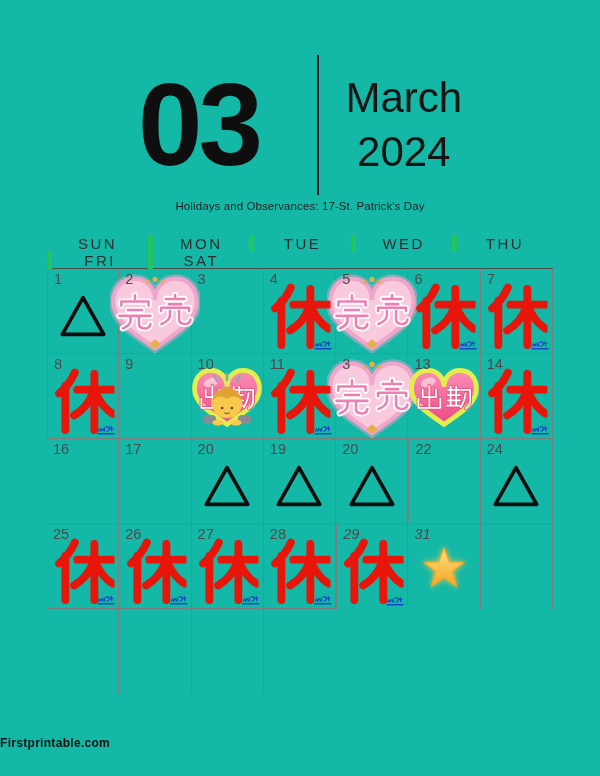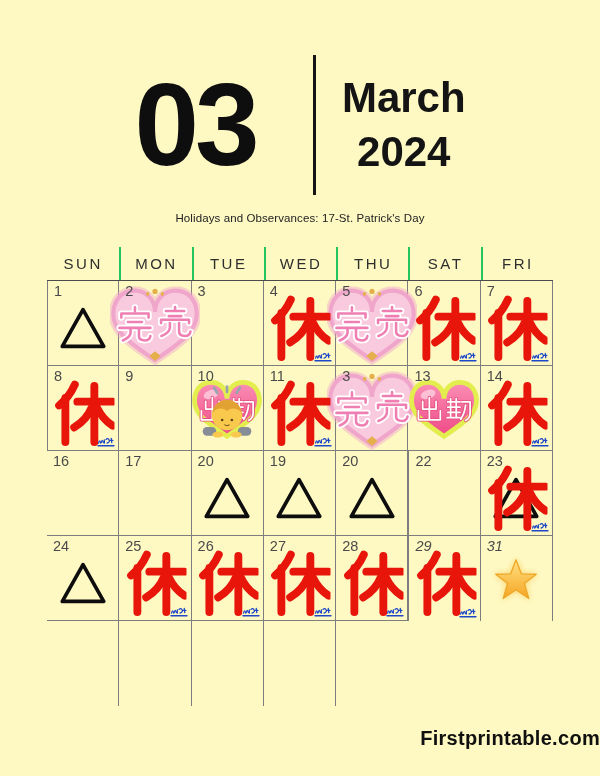--- a/index.html
+++ b/index.html
@@ -1,47 +1,47 @@
 <!DOCTYPE html>
 <html><head>
 <meta charset="utf-8">
 <style>
   html,body{margin:0;padding:0;background:#fff;}
-  .page{position:relative;width:600px;height:776px;background:#fef9c3;overflow:hidden;
+  .page{position:relative;width:600px;height:776px;background:#14b8a6;overflow:hidden;
         font-family:"Liberation Sans","DejaVu Sans",sans-serif;color:#111;}
   
   .title-row{display:flex;justify-content:center;align-items:center;margin-top:50px;height:150px;}
   .month-num{font-size:116px;font-weight:800;letter-spacing:-4px;color:#0e0e0e;line-height:1;}
   .vdiv{width:2.5px;height:140px;background:#151515;margin:0 26px 0 58px;}
-  .month-year{font-size:42px;font-weight:700;color:#141414;text-align:center;line-height:1.28;}
-  .subtitle{text-align:center;font-size:11.5px;color:#222;margin-top:12px;letter-spacing:.1px;}
+  .month-year{font-size:42px;font-weight:400;color:#141414;text-align:center;line-height:1.28;}
+  .subtitle{text-align:center;font-size:11.5px;color:#222;letter-spacing:.1px;}
   
   .calendar{width:506px;margin:23px auto 0;}
-  .wk-row{display:grid;grid-template-columns:repeat(7,1fr);height:33px;}
+  .wk-row{display:grid;grid-template-columns:repeat(5,1fr);height:33px;}
   .hcell{display:flex;align-items:center;justify-content:center;font-size:15px;color:#2e2e2e;
          letter-spacing:2.5px;}
-  .hcell + .hcell{border-left:2px solid #22c55e;}
+  .hcell + .hcell{border-left:5px solid #22c55e;}
   .grid-body{display:grid;grid-template-columns:repeat(7,1fr);grid-auto-rows:85px;
              border-top:1.5px solid #4a4a4a;}
   .cell{position:relative;border-right:1px solid #7d7d7d;border-bottom:1px solid #7d7d7d;}
   .cell.c0{border-left:1px solid #7d7d7d;}
   .cell.r4{border-bottom:none;font-style:italic;}
   .daynum{position:absolute;top:2px;left:6px;font-size:14.5px;color:#4a4a4a;z-index:4;}
   
   .mark{position:absolute;left:50%;transform:translateX(-50%);z-index:2;}
   .mk-kyuu{width:63px;height:66px;top:14px;z-index:3;}
   .mk-triangle{width:46px;height:42px;top:26px;}
   .mk-kanbai{width:90px;height:82px;top:3px;}
   .mk-shukkin{width:70px;height:66px;top:10px;}
   .mk-bow{width:54px;height:58px;top:18px;z-index:3;}
   .mk-star{width:44px;height:44px;top:22px;filter:drop-shadow(0 0 3px rgba(250,200,80,.8));}
   .mk-stamp{position:absolute;right:2px;bottom:2px;width:19px;height:13px;z-index:5;}
   
-  .footer{position:absolute;bottom:26px;left:0;width:100%;text-align:right;
-          font-size:20px;font-weight:700;color:#101010;letter-spacing:.3px;}
+  .footer{position:absolute;bottom:26px;left:0;width:100%;text-align:left;
+          font-size:12px;font-weight:700;color:#101010;letter-spacing:.3px;}
 </style>
 </head>
 <body>
 
 <div class="page">
   <div class="title-row">
     <div class="month-num">03</div>
     <div class="vdiv"></div>
     <div class="month-year">
       <div>March</div>
@@ -50,22 +50,22 @@
   </div>
   <div class="subtitle">Holidays and Observances: 17-St. Patrick's Day</div>
 
   <div class="calendar">
     <div class="wk-row" id="wkrow">
         <div class="hcell">SUN</div>
         <div class="hcell">MON</div>
         <div class="hcell">TUE</div>
         <div class="hcell">WED</div>
         <div class="hcell">THU</div>
+        <div class="hcell">FRI</div>
         <div class="hcell">SAT</div>
-        <div class="hcell">FRI</div>
       </div>
     <div class="grid-body" id="gridbody">
         <div class="cell c0 r0">
           <span class="daynum">1</span>
           <svg class="mark mk-triangle" viewBox="0 0 100 90" aria-label="△">
       <polygon points="50,5 95,85 5,85" fill="none" stroke="#0d0d0d" stroke-width="8" stroke-linejoin="round"></polygon>
           </svg>
         </div>
         <div class="cell c1 r0">
           <span class="daynum">2</span>
@@ -328,42 +328,20 @@
         </div>
         <div class="cell c5 r2">
           <span class="daynum">20</span>
           <svg class="mark mk-triangle" viewBox="0 0 100 90" aria-label="△">
       <polygon points="50,5 95,85 5,85" fill="none" stroke="#0d0d0d" stroke-width="8" stroke-linejoin="round"></polygon>
           </svg>
         </div>
         <div class="cell c0 r3">
           <span class="daynum">22</span>
         </div>
-        <div class="cell c1 r3">
-          <span class="daynum">23</span>
-          <svg class="mark mk-triangle" viewBox="0 0 100 90" aria-label="△">
-      <polygon points="50,5 95,85 5,85" fill="none" stroke="#0d0d0d" stroke-width="8" stroke-linejoin="round"></polygon>
-          </svg>
-          <svg class="mark mk-kyuu" viewBox="0 0 100 100" aria-label="休">
-      <g fill="none" stroke="#e8150b" stroke-width="12.5" stroke-linecap="round">
-        <path d="M37 5 Q28 25 12 38"></path>
-              <path d="M22 26 L22 96"></path>
-              <path d="M41 32 L97 32"></path>
-        <path d="M68 7 L68 96"></path>
-              <path d="M64 41 Q56 61 36 73"></path>
-              <path d="M72 41 Q81 60 97 70"></path>
-      </g>
-          </svg>
-          <svg class="mk-stamp" viewBox="0 0 36 24">
-      <g stroke="#1d46c8" fill="none" stroke-width="2.4" stroke-linecap="round">
-        <path d="M3 15 Q5 7 7 15 M8 14 Q10 6 12 14 M14 9 L14 15 M17 8 Q21 5 23 9 Q25 13 19 15 M25 10 L30 10 M27 6 L28 14"></path>
-        <path d="M2 20 L32 20" stroke-width="3"></path>
-      </g>
-          </svg>
-        </div>
         <div class="cell c2 r3">
           <span class="daynum">24</span>
           <svg class="mark mk-triangle" viewBox="0 0 100 90" aria-label="△">
       <polygon points="50,5 95,85 5,85" fill="none" stroke="#0d0d0d" stroke-width="8" stroke-linejoin="round"></polygon>
           </svg>
         </div>
         <div class="cell c3 r3">
           <span class="daynum">25</span>
           <svg class="mark mk-kyuu" viewBox="0 0 100 100" aria-label="休">
       <g fill="none" stroke="#e8150b" stroke-width="12.5" stroke-linecap="round">

